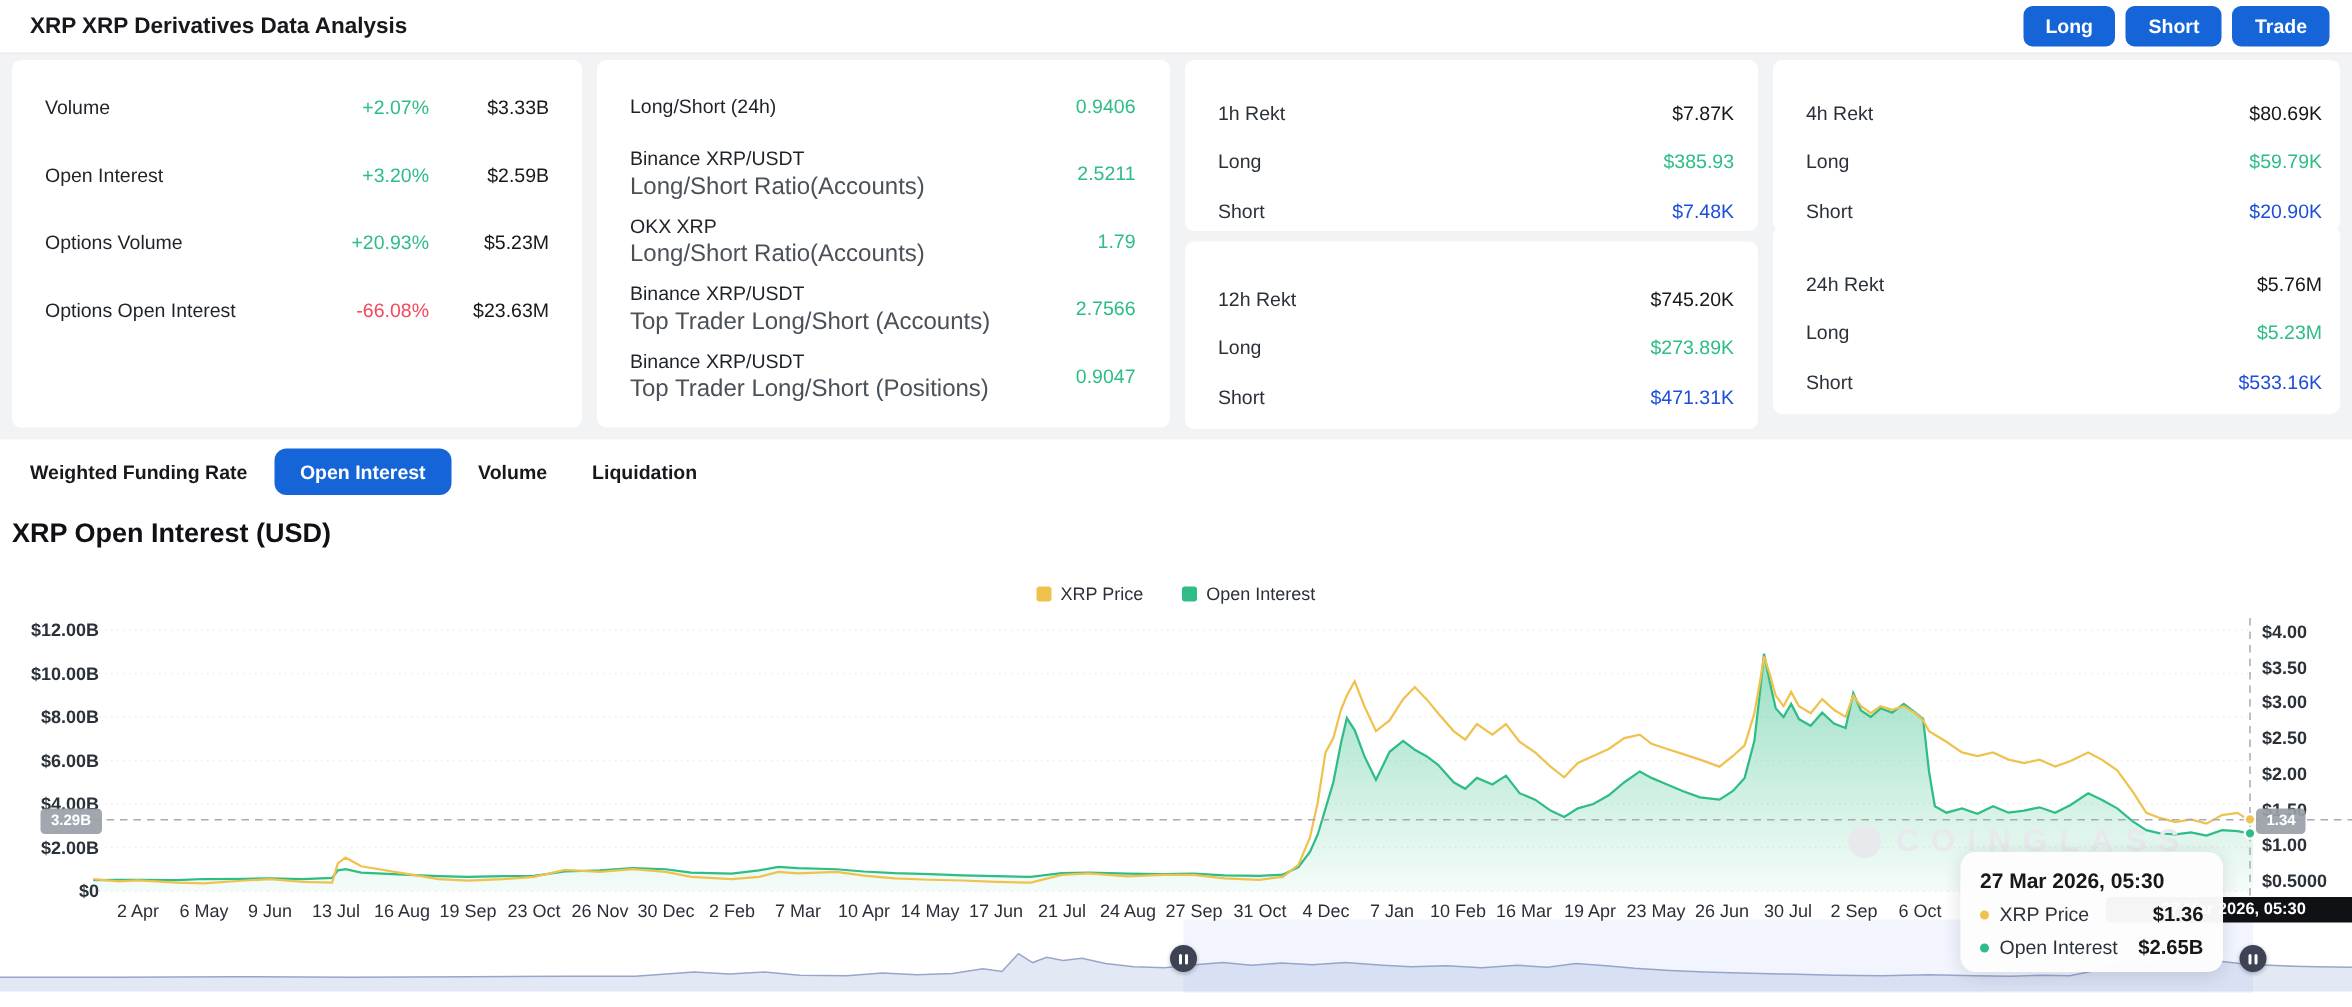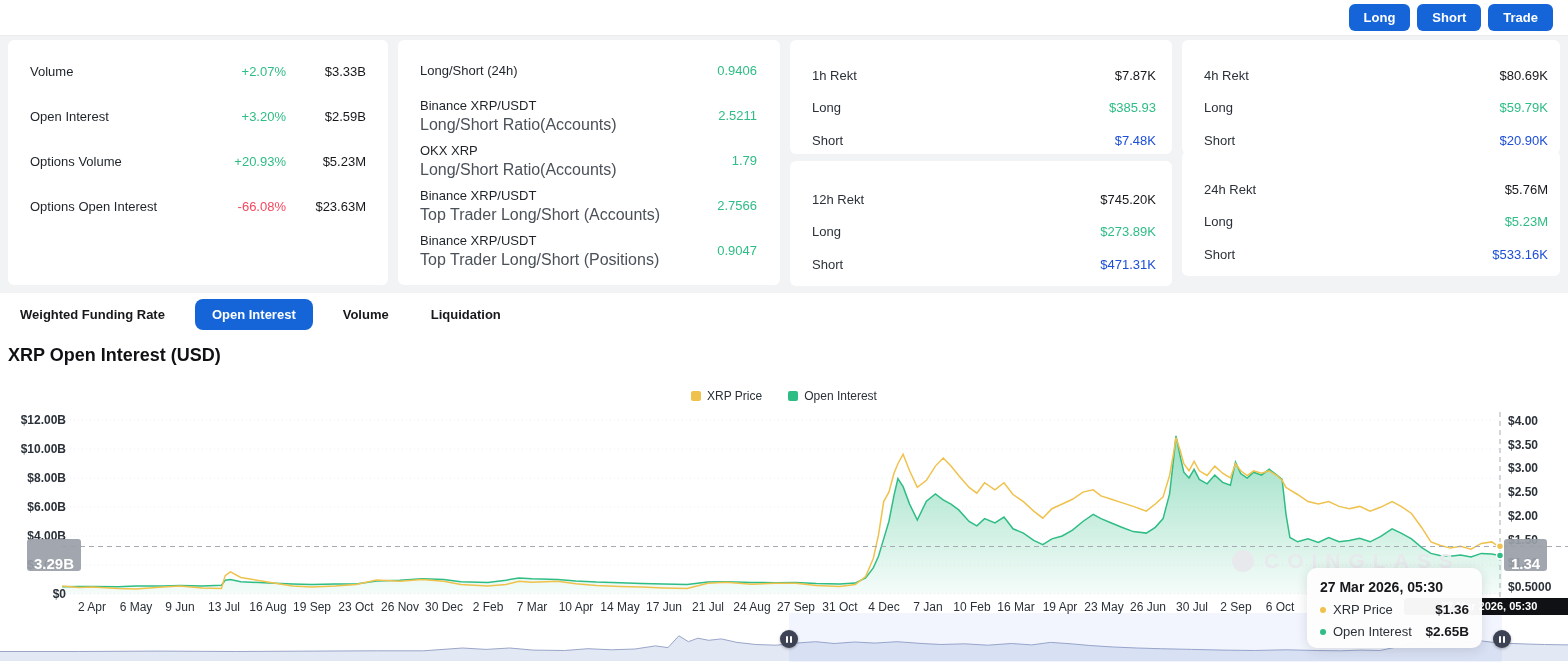--- a/index.html
+++ b/index.html
@@ -34,42 +34,42 @@
   .rekt-12h { left:790px;  top:125px; width:382px; height:125px; padding:13px 16px 0 22px; }
   .rekt-4h  { left:1182px; top:4px;   width:378px; height:114px; padding:10px 12px 0 22px; }
   .rekt-24h { left:1182px; top:115px; width:378px; height:125px; padding:13px 12px 0 22px; }
   .rekt-row { height:32.5px; display:flex; align-items:flex-end; font-size:13px; }
   .rekt-row .rklbl { flex:1; color:#2b3139; }
   .rekt-row .rkval { text-align:right; color:#17181b; }
   .rekt-row .rkval.green { color:#2EBD85; }
   .rekt-row .rkval.red { color:#1d4ed8; }
 
   
-  .tabs { position:absolute; left:8px; top:299px; height:31px; display:flex; align-items:center; gap:18px; }
+  .tabs { position:absolute; left:8px; top:299px; height:31px; display:flex; align-items:center; gap:6px; }
   .tab { padding:0 12px; line-height:31px; font-size:13px; font-weight:700; color:#17181b; border-radius:8px; cursor:pointer; }
   .tab.active { background:#1565D8; color:#fff; padding:0 17px; }
 
   .sec-title { position:absolute; left:8px; top:345px; font-size:18px; font-weight:700; color:#0f1114; }
 
   .legend { position:absolute; left:0; top:389px; width:1568px; display:flex; justify-content:center; gap:26px; }
   .lg-item { display:flex; align-items:center; gap:6px; font-size:12px; color:#2b3139; cursor:pointer; }
   .sw { width:10px; height:10px; border-radius:2px; display:inline-block; }
 
   
   .chart-region { position:absolute; inset:0; }
   #chart-svg { position:absolute; left:0; top:0; }
   .ylab { position:absolute; font-size:12px; font-weight:600; color:#2b3139; z-index:5; }
   .ylab.left { width:60px; text-align:right; }
   .xlab { position:absolute; top:600px; width:46px; text-align:center; font-size:12px; font-weight:500; color:#2b3139; z-index:5; }
 
   .watermark { position:absolute; left:1232px; top:549px; display:flex; align-items:center; gap:10px; z-index:1; }
   .wm-circle { width:22px; height:22px; border-radius:50%; background:#e8e9ec; }
   .wm-text { font-size:21px; font-weight:700; color:#e8e9ec; letter-spacing:8px; }
 
-  .badge-gray { position:absolute; top:539px; height:17px; line-height:17px; padding:16px 7px; background:rgba(154,160,168,0.92); color:#fff; font-size:15px; font-weight:700; border-radius:3px; z-index:12; }
+  .badge-gray { position:absolute; top:539px; height:17px; line-height:17px; padding:0 7px; background:rgba(154,160,168,0.92); color:#fff; font-size:10px; font-weight:700; border-radius:3px; z-index:12; }
   #badge-left { left:27px; }
   #badge-right { left:1504px; }
   .badge-black { position:absolute; left:1404px; top:598px; width:170px; height:17px; line-height:17px; background:#0f1114; color:#fff; font-size:11px; font-weight:700; border-radius:3px; text-align:center; z-index:10; }
 
   .tooltip { position:absolute; left:1307px; top:568px; width:175px; height:80px; background:rgba(253,253,253,0.97); border-radius:10px; box-shadow:0 2px 12px rgba(30,35,41,0.14); padding:11px 13px 0 13px; z-index:40; }
   .tt-title { font-size:14px; font-weight:700; color:#17181b; }
   .tt-row { display:flex; align-items:center; gap:7px; margin-top:7px; }
   .tt-dot { width:5px; height:5px; border-radius:50%; background:#fff; border:3px solid #EFC24D; }
   .tt-label { flex:1; font-size:13px; color:#2b3139; }
   .tt-val { font-size:13.5px; font-weight:700; color:#17181b; }
@@ -78,20 +78,21 @@
   .nav-handle { position:absolute; top:630px; width:18px; height:18px; border-radius:50%; background:#3d4354; box-shadow:0 1px 3px rgba(0,0,0,.3); display:flex; align-items:center; justify-content:center; gap:2px; z-index:3; cursor:ew-resize; }
   .nav-handle i { display:block; width:2px; height:7px; background:#fff; border-radius:1px; }
   #nh-left { left:780px; } #nh-right { left:1493px; }
 </style>
 </head>
 <body>
 
 <div class="page">
 
   <div class="hdr">
+    <div class="hdr-title">XRP XRP Derivatives Data Analysis</div>
     <div class="hdr-btns">
       <button class="hbtn">Long</button>
       <button class="hbtn">Short</button>
       <button class="hbtn">Trade</button>
     </div>
   </div>
 
   <div class="band">
 
     <section class="card card-stats">

